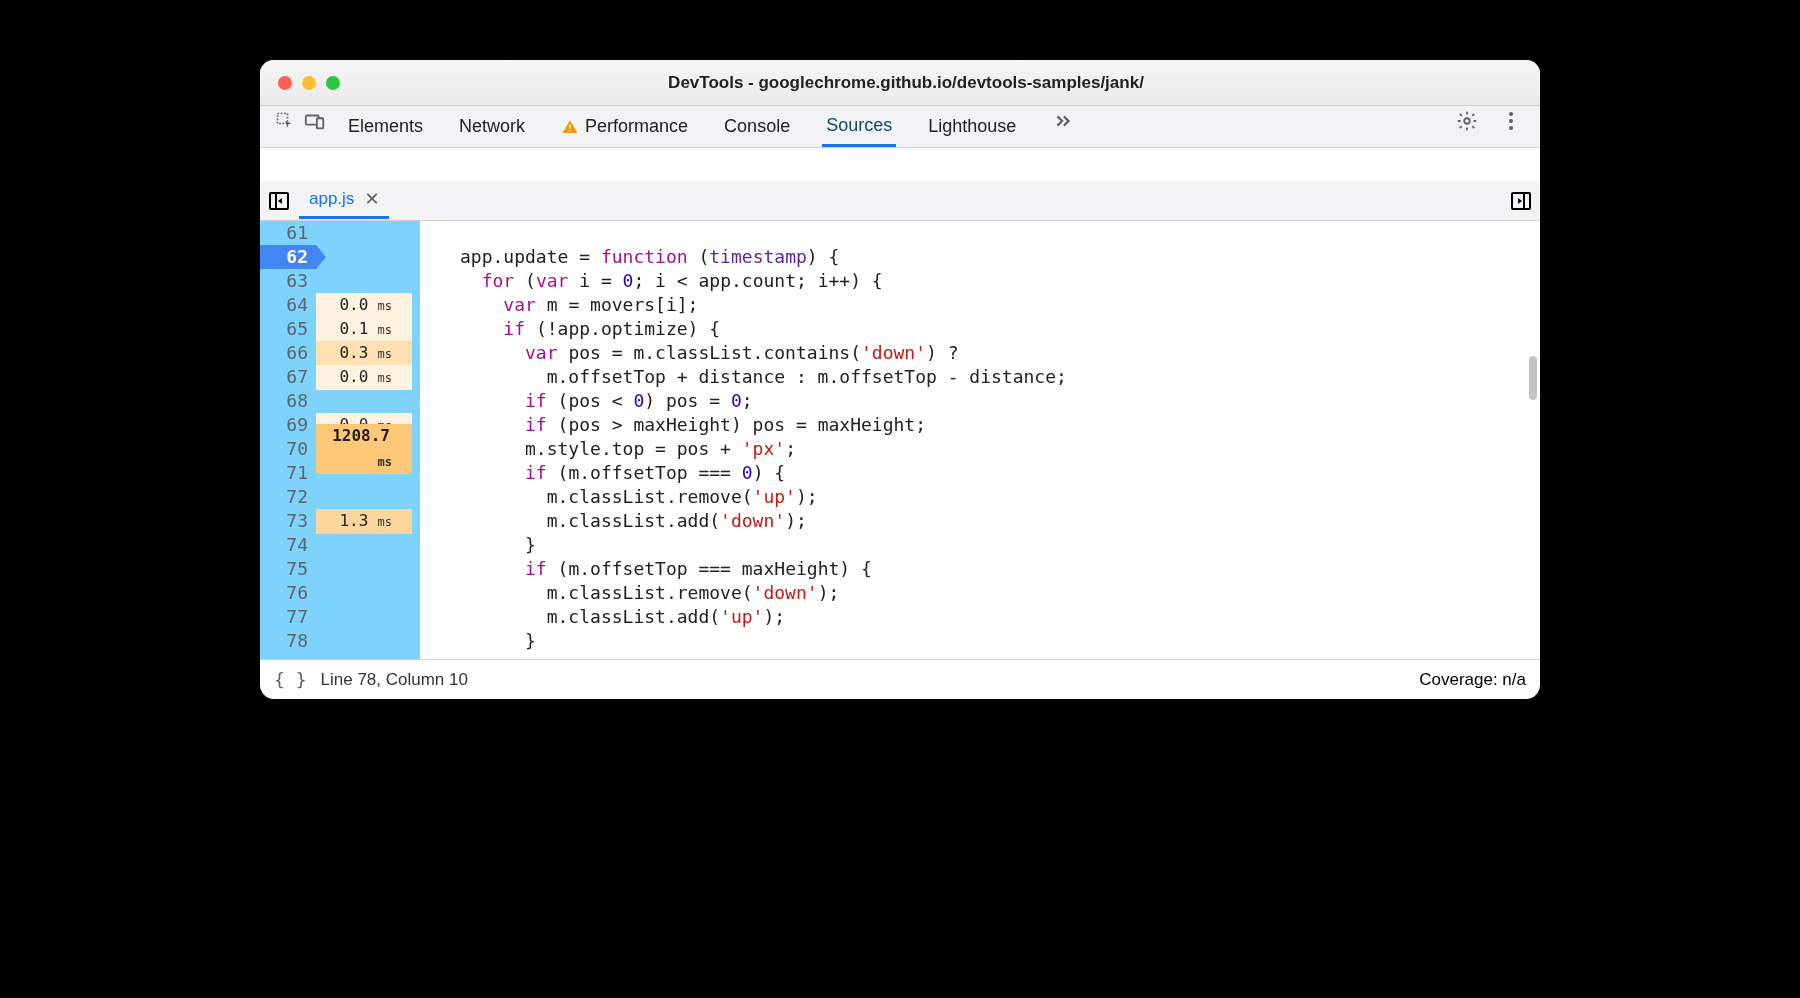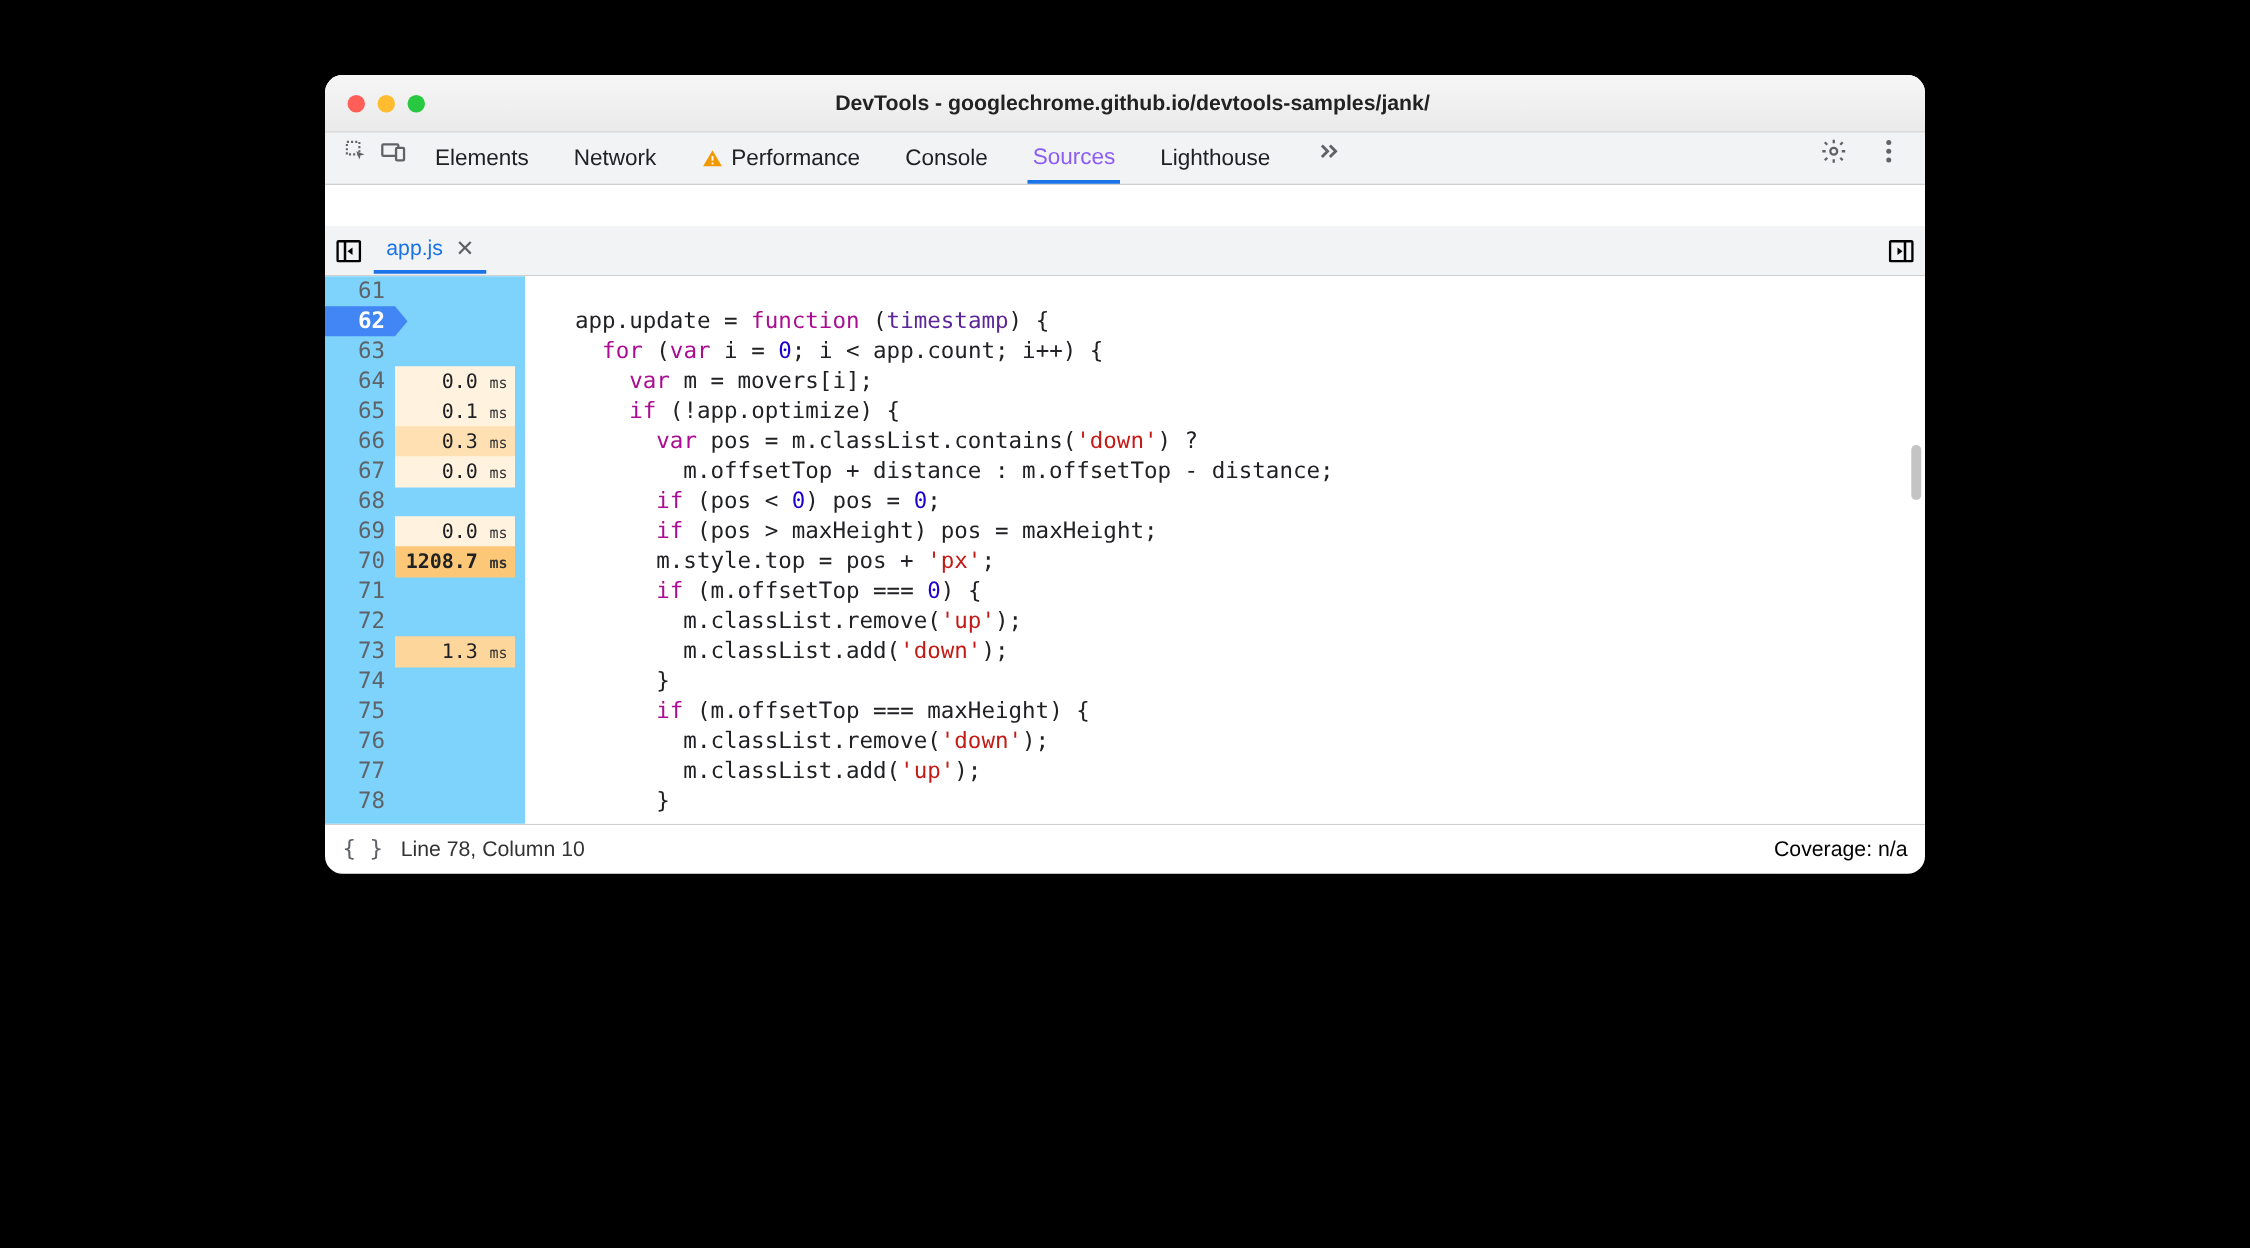--- a/index.html
+++ b/index.html
@@ -70,21 +70,21 @@
 .tab {
   font-size: 18px;
   color: #202124;
   padding: 8px 4px;
   cursor: pointer;
   display: flex;
   align-items: center;
   gap: 6px;
 }
 .tab.active {
-  color: #8b5cf6;
+  color: #0c4a6e;
   border-bottom: 3px solid #1a73e8;
 }
 .tab .warn-icon {
   width: 18px; height: 18px;
 }
 .toolbar-right {
   display: flex;
   gap: 14px;
   margin-right: 4px;
 }
@@ -150,21 +150,21 @@
   position: absolute;
   right: -10px; top: 0;
   width: 0; height: 0;
   border-top: 12px solid transparent;
   border-bottom: 12px solid transparent;
   border-left: 10px solid #4285f4;
 }
 .timing {
   width: 96px;
   text-align: right;
-  padding-right: 6px;
+  padding-right: 20px;
   color: #202124;
   font-size: 16px;
 }
 .timing .unit { font-size: 12px; margin-left: 2px; color: #333; }
 .timing.h1 { background: #fff3e0; }
 .timing.h2 { background: #ffe0b2; }
 .timing.h3 { background: #fdd69b; }
 .timing.h4 { background: #fcc877; font-weight: 600; }
 .code-area {
   flex: 1;

